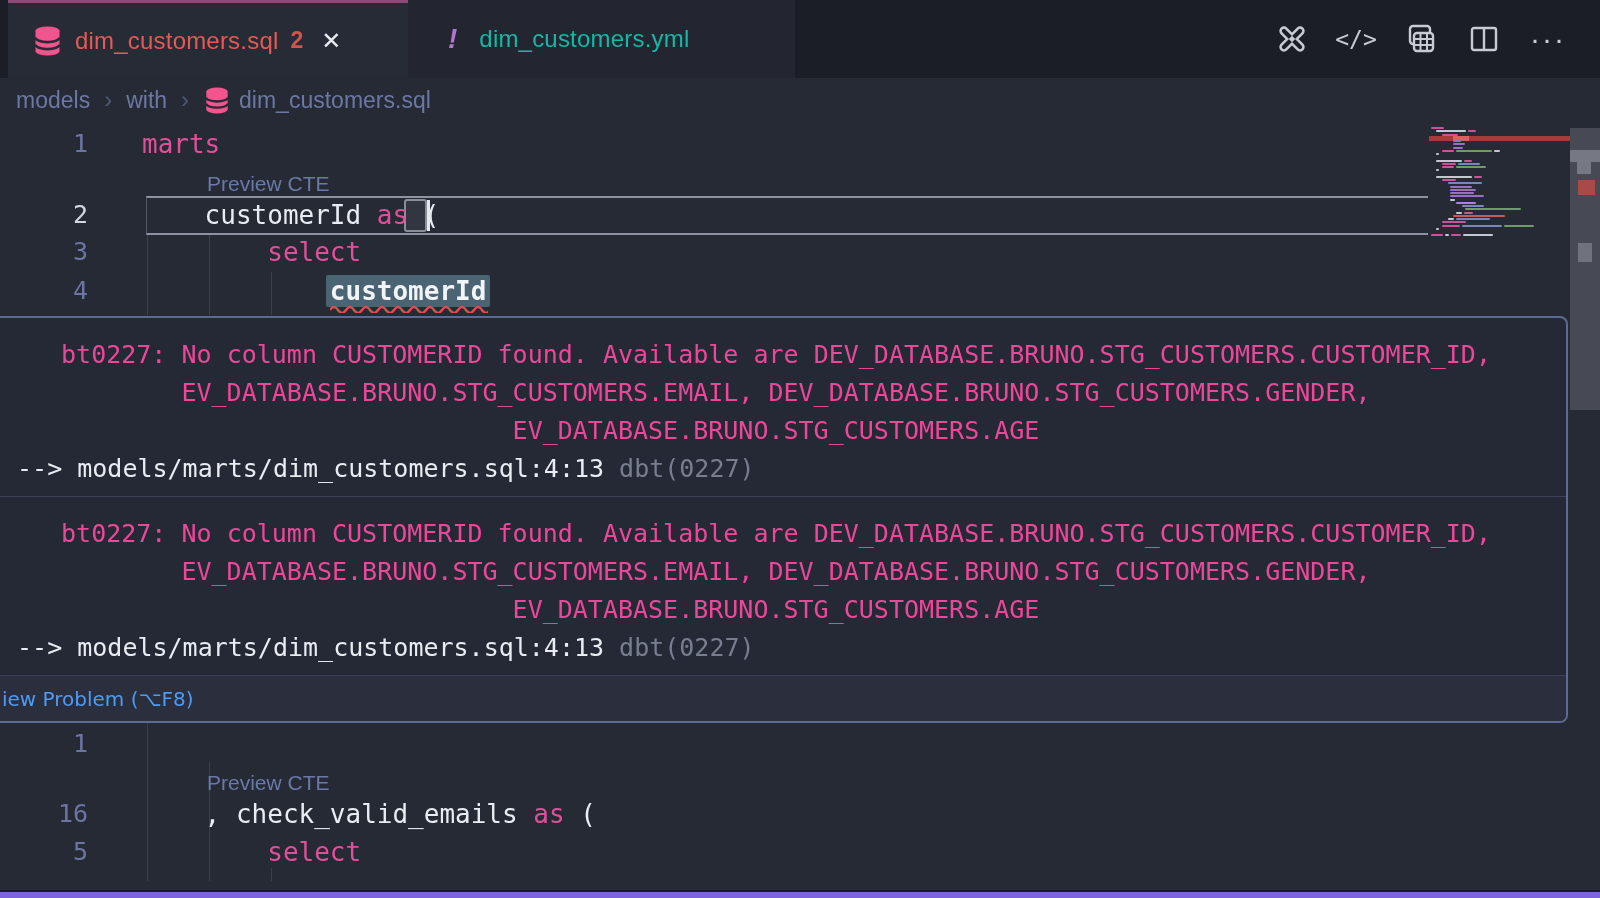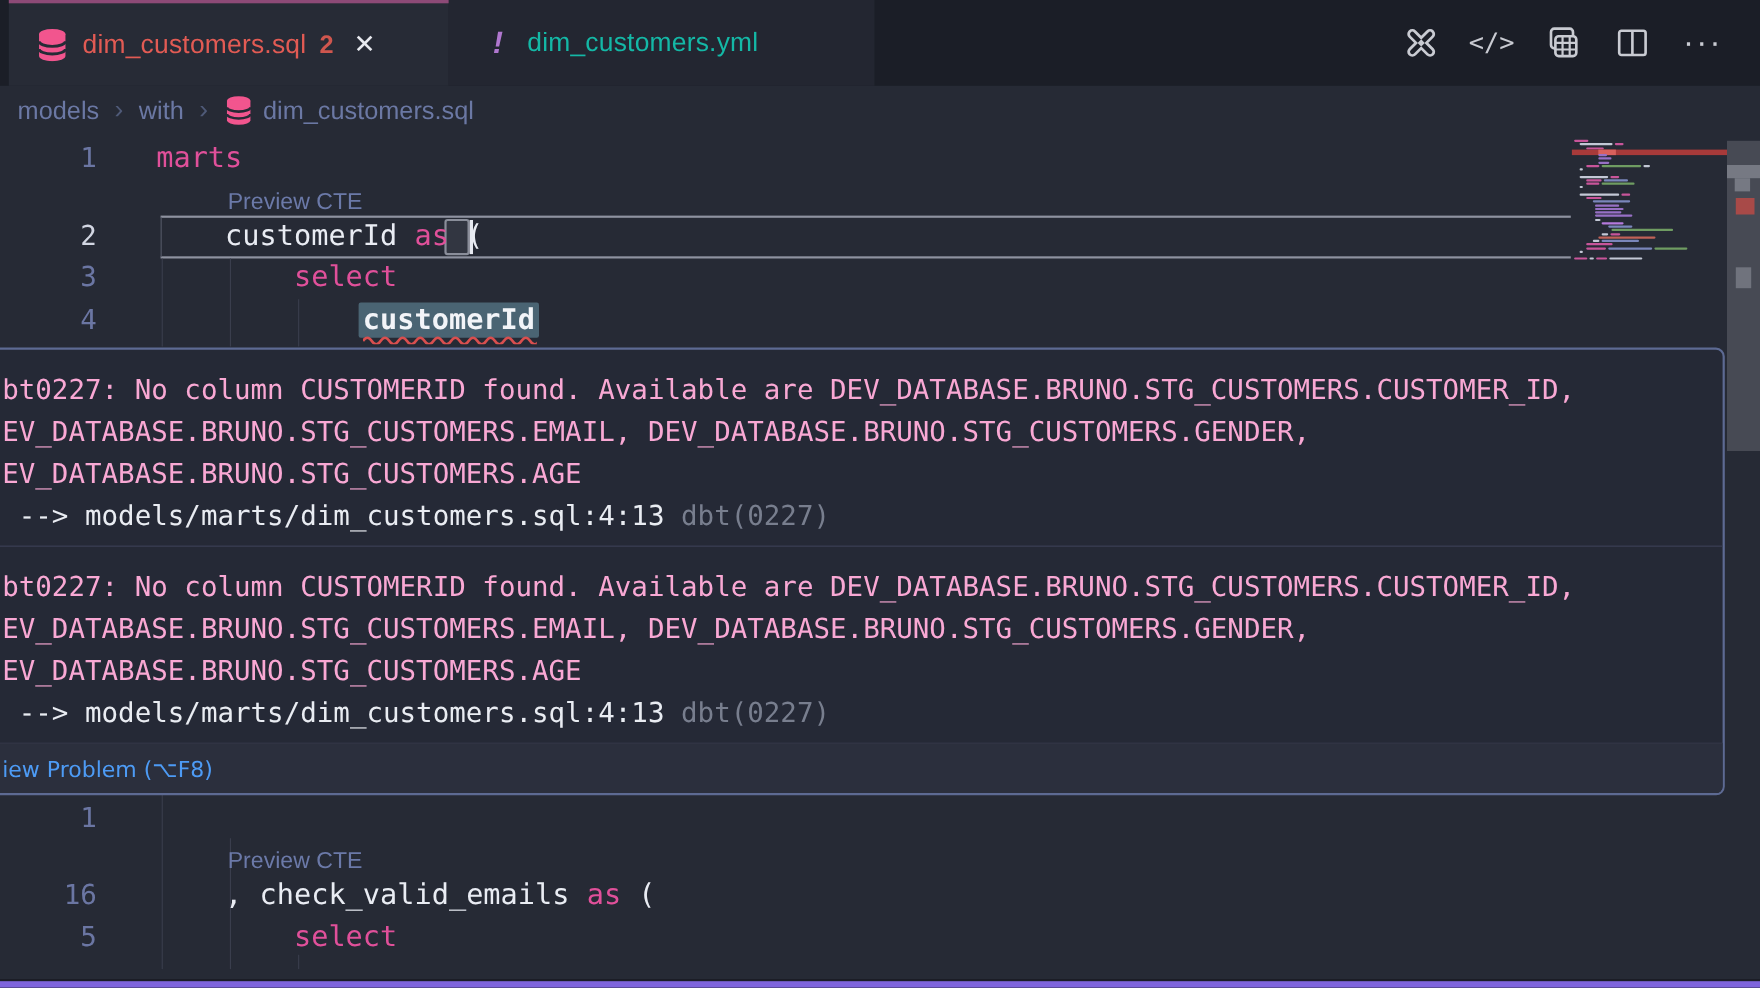--- a/index.html
+++ b/index.html
@@ -68,21 +68,21 @@
   .sb-bar   { position:absolute; left:0; top:32px; width:30px; height:12px; background:#767983; }
   .sb-sq1   { position:absolute; left:7px; top:44px; width:14px; height:12px; background:#767983; }
   .sb-red   { position:absolute; left:8px; top:62px; width:17px; height:15px; background:#a84a48; }
   .sb-sq2   { position:absolute; left:8px; top:125px; width:14px; height:19px; background:#70737d; }
 
   
   .popup { position:absolute; left:-16px; top:316px; width:1584px;
            background:#252936; border:2px solid #5d6a93; border-radius:8px; z-index:20;
            font-family:"DejaVu Sans Mono", monospace; }
   .popup-block { padding:18px 16px 8px 16px; }
-  .popup-line { font-size:25px; line-height:38px; color:#f9a8d4; white-space:pre; }
+  .popup-line { font-size:25px; line-height:38px; color:#ec4899; white-space:pre;text-align:center; }
   .popup-loc  { font-size:25px; line-height:38px; color:#e9ecf2; white-space:pre; display:inline; }
   .popup-code { font-size:25px; color:#787e8e; display:inline; }
   .popup-div { height:1px; background:#3c4157; }
   .popup-footer { height:46px; background:#2b2f3d; border-top:1px solid #3c4054;
                   display:flex; align-items:center; padding-left:16px;
                   font-family:"DejaVu Sans", "Liberation Sans", sans-serif;
                   border-radius:0 0 6px 6px; }
   .footer-link { font-size:20px; color:#4d9bf5; cursor:pointer; }
   .footer-hint { font-size:26px; color:#e9ecf2; margin-left:52px; }
 

